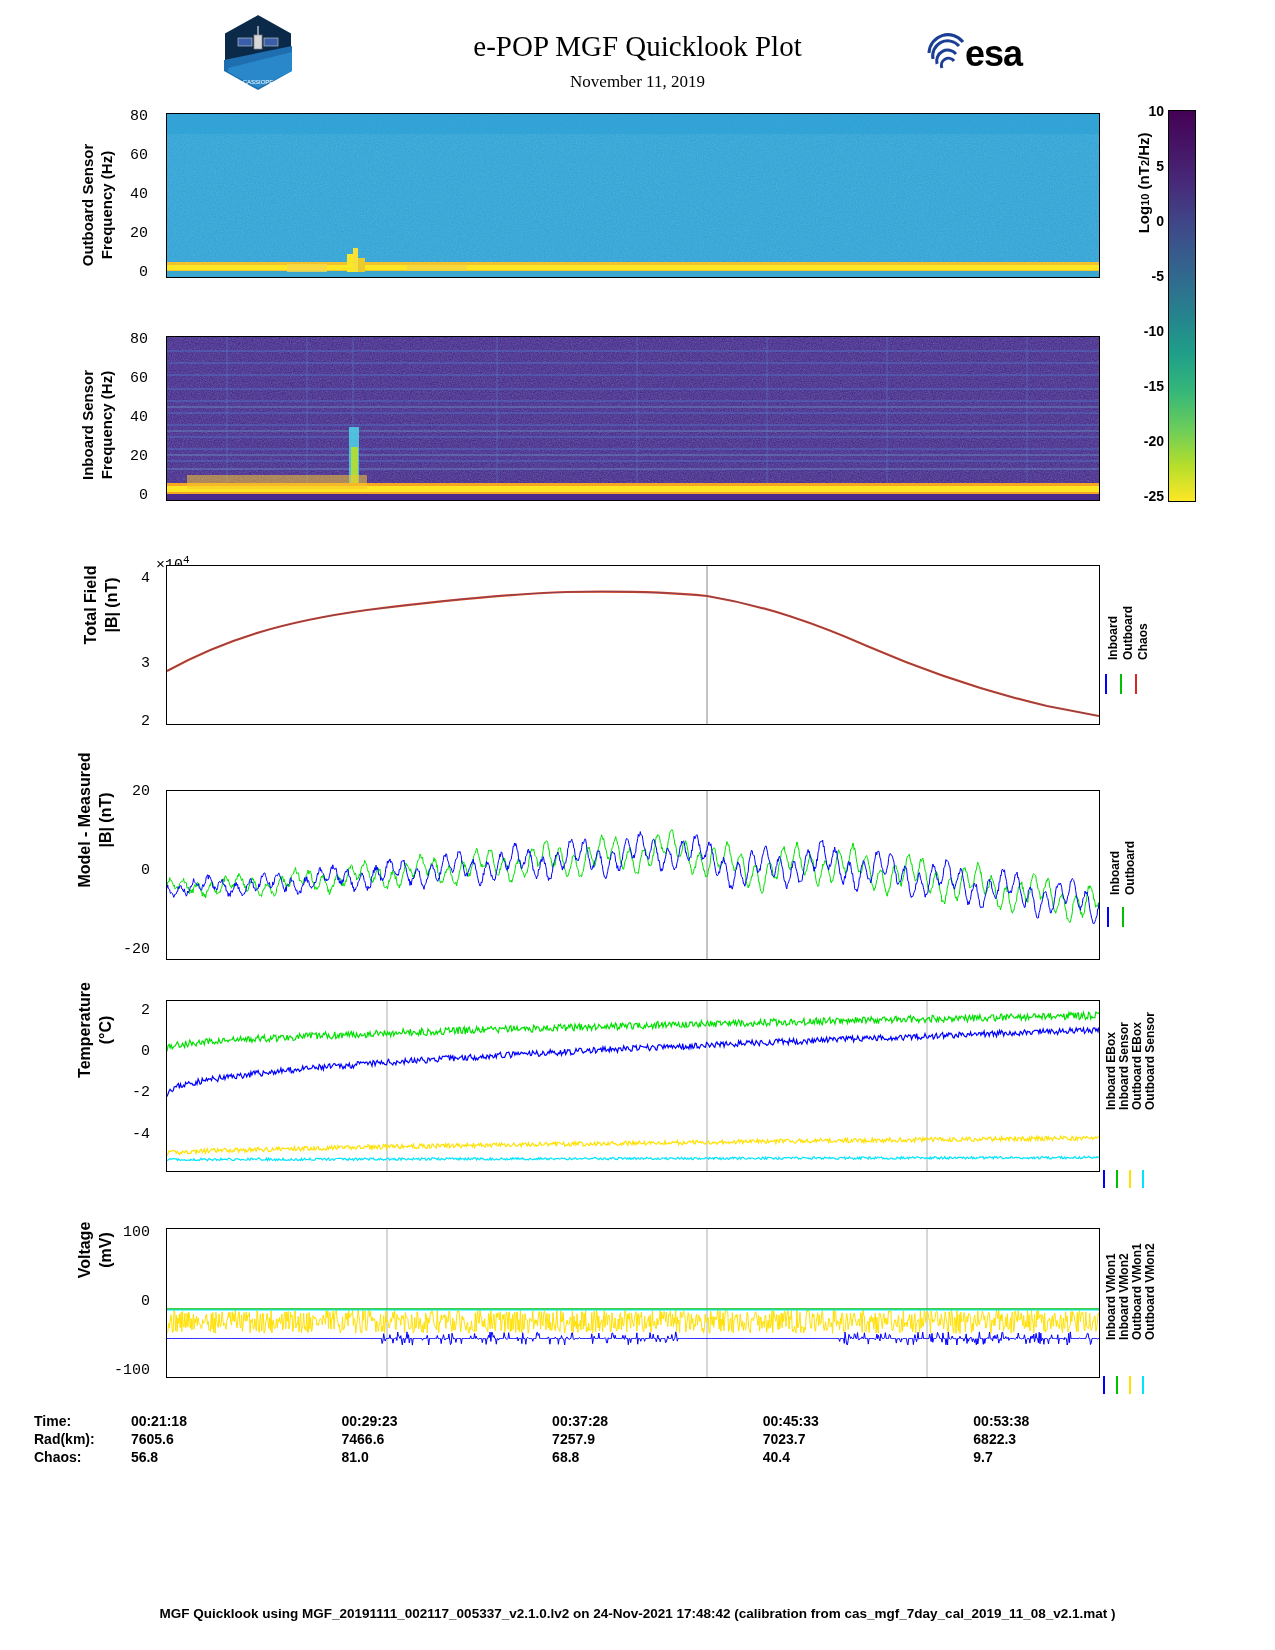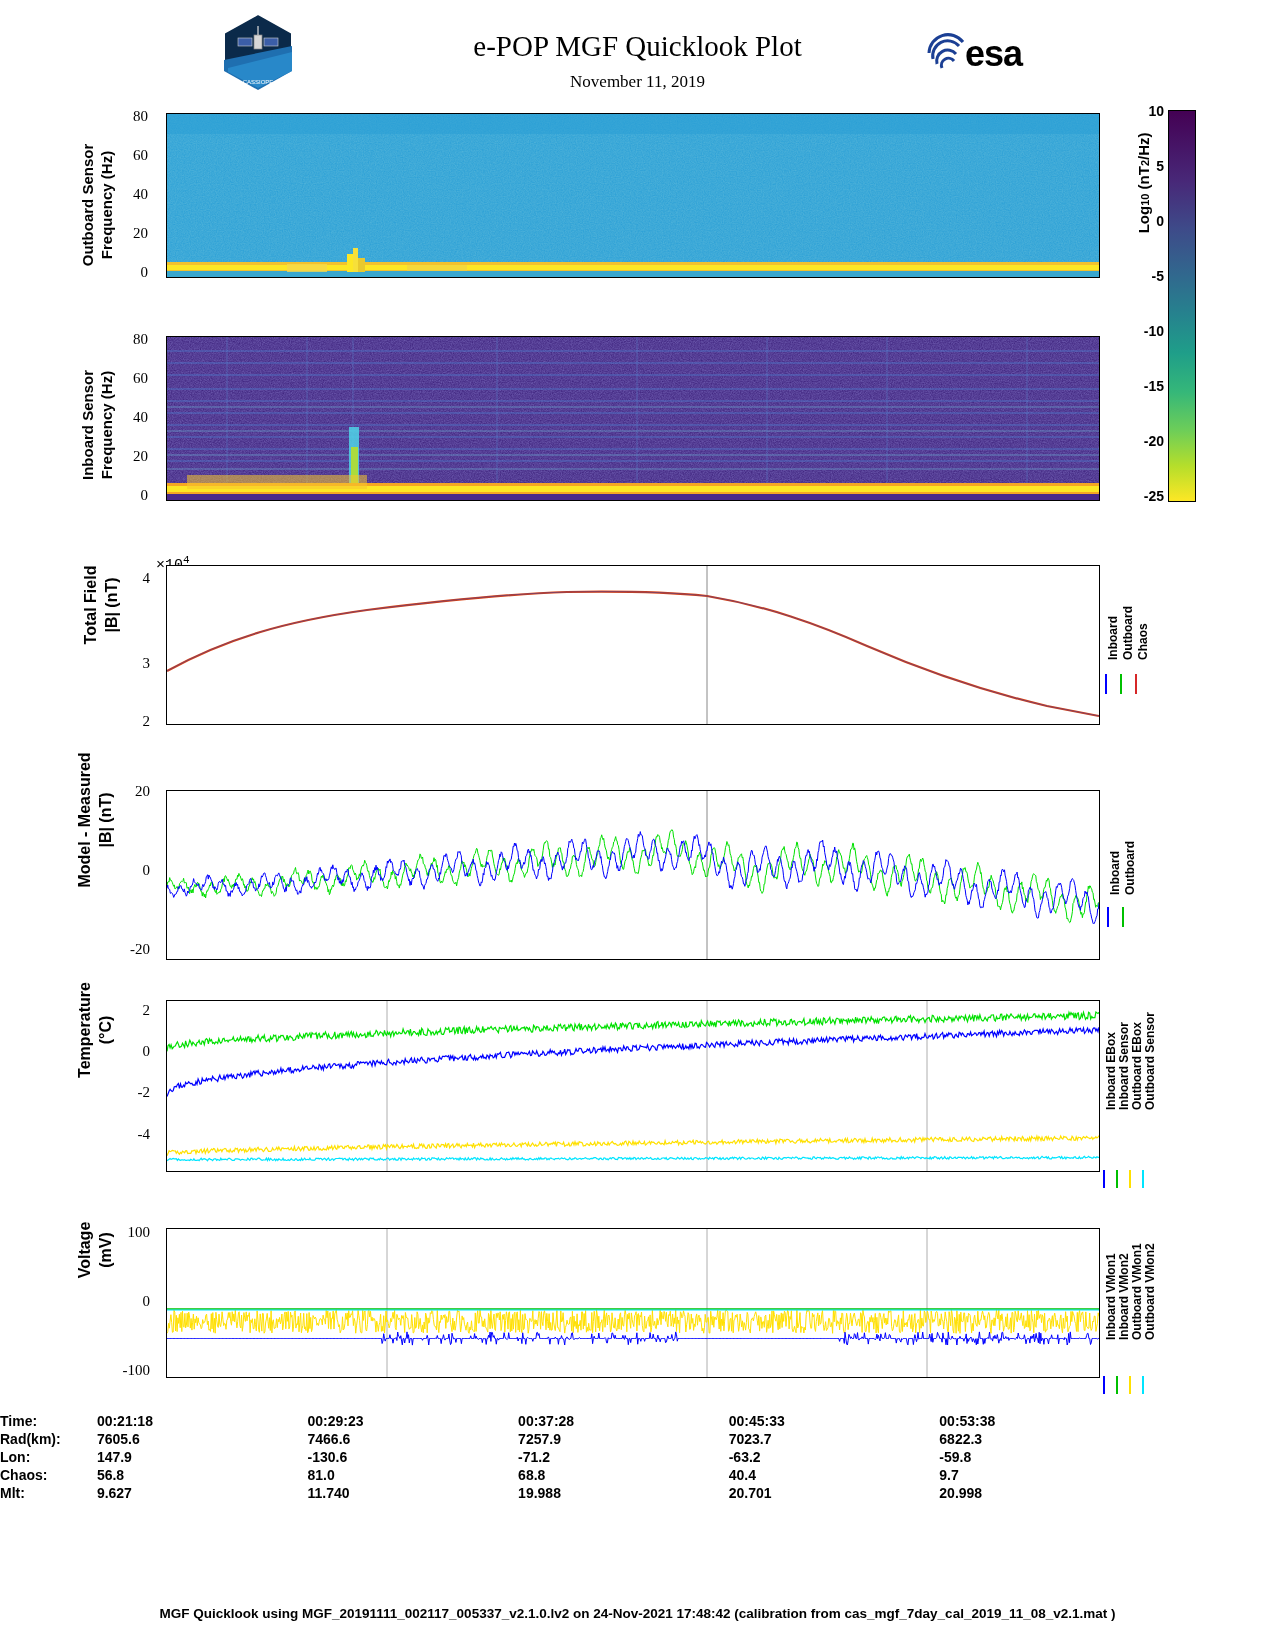--- a/index.html
+++ b/index.html
@@ -11,37 +11,37 @@
   .hdr-sub{position:absolute;left:0;top:72px;width:1275px;text-align:center;font-size:17px;font-family:"Liberation Serif",serif;}
 
   .logo-cas{position:absolute;left:218px;top:12px;width:80px;height:80px;}
   .logo-esa{position:absolute;left:925px;top:30px;width:120px;height:46px;}
   .esa-text{font-family:"Liberation Sans",sans-serif;font-weight:bold;font-size:36px;color:#1b3f94;letter-spacing:-1px;}
 
   
   .panel{position:absolute;border:1px solid #000;box-sizing:border-box;overflow:hidden;background:#fff;}
   .ylabel{position:absolute;font-family:"Liberation Sans",sans-serif;font-weight:bold;font-size:15px;
           transform:rotate(-90deg);transform-origin:0 0;white-space:pre;text-align:center;}
-  .ytick{position:absolute;font-family:Liberation Serif, serif;font-size:15px;text-align:right;}
+  .ytick{position:absolute;font-family:Liberation Mono, monospace;font-size:15px;text-align:right;}
   .legend-v{position:absolute;font-family:"Liberation Sans",sans-serif;font-weight:bold;font-size:12px;
             transform:rotate(-90deg);transform-origin:0 0;white-space:pre;}
 
   
   .cbar{position:absolute;left:1168px;top:110px;width:26px;height:390px;border:1px solid #000;
         background:linear-gradient(to top,
           #fde725 0%, #b5de2b 9%, #6ece58 18%, #35b779 28%,
           #1f9e89 38%, #26828e 48%, #31688e 58%, #3e4a89 70%,
           #482878 82%, #440154 100%);}
   .cbar-lbl{position:absolute;font-family:"Liberation Sans",sans-serif;font-weight:bold;font-size:14px;left:1130px;text-align:right;width:34px;}
   .cbar-title{position:absolute;left:1118px;top:250px;font-family:"Liberation Sans",sans-serif;font-weight:bold;font-size:15px;
               transform:rotate(-90deg);transform-origin:0 0;white-space:pre;}
 
   
   .ftable{position:absolute;left:0;top:1412px;width:1275px;font-family:"Liberation Sans",sans-serif;font-weight:bold;font-size:14px;}
-  .ftable table{border-collapse:collapse;width:1150px;}
+  .ftable table{border-collapse:collapse;width:1150px;margin-left:34px;}
   .ftable td{padding:1px 0;}
   .flabel{width:92px;}
   .fcol{width:200px;text-align:left;}
   .footnote{position:absolute;left:0;top:1606px;width:1275px;text-align:center;
             font-family:"Liberation Sans",sans-serif;font-weight:bold;font-size:13.5px;}
   svg{display:block;}
 </style>
 </head>
 <body>
 
@@ -306,41 +306,25 @@
       </tr>
       <tr>
         <td class="flabel">Rad(km):</td>
         <td class="fcol">7605.6</td>
         <td class="fcol">7466.6</td>
         <td class="fcol">7257.9</td>
         <td class="fcol">7023.7</td>
         <td class="fcol">6822.3</td>
       </tr>
       <tr>
-        <td class="flabel">Lon:</td>
-        <td class="fcol">147.9</td>
-        <td class="fcol">-130.6</td>
-        <td class="fcol">-71.2</td>
-        <td class="fcol">-63.2</td>
-        <td class="fcol">-59.8</td>
-      </tr>
-      <tr>
         <td class="flabel">Chaos:</td>
         <td class="fcol">56.8</td>
         <td class="fcol">81.0</td>
         <td class="fcol">68.8</td>
         <td class="fcol">40.4</td>
         <td class="fcol">9.7</td>
       </tr>
-      <tr>
-        <td class="flabel">Mlt:</td>
-        <td class="fcol">9.627</td>
-        <td class="fcol">11.740</td>
-        <td class="fcol">19.988</td>
-        <td class="fcol">20.701</td>
-        <td class="fcol">20.998</td>
-      </tr>
     </tbody>
       </table>
   </div>
 
   <div class="footnote">MGF Quicklook using MGF_20191111_002117_005337_v2.1.0.lv2 on 24-Nov-2021 17:48:42 (calibration from cas_mgf_7day_cal_2019_11_08_v2.1.mat )</div>
 </div>
 
 </body></html>

